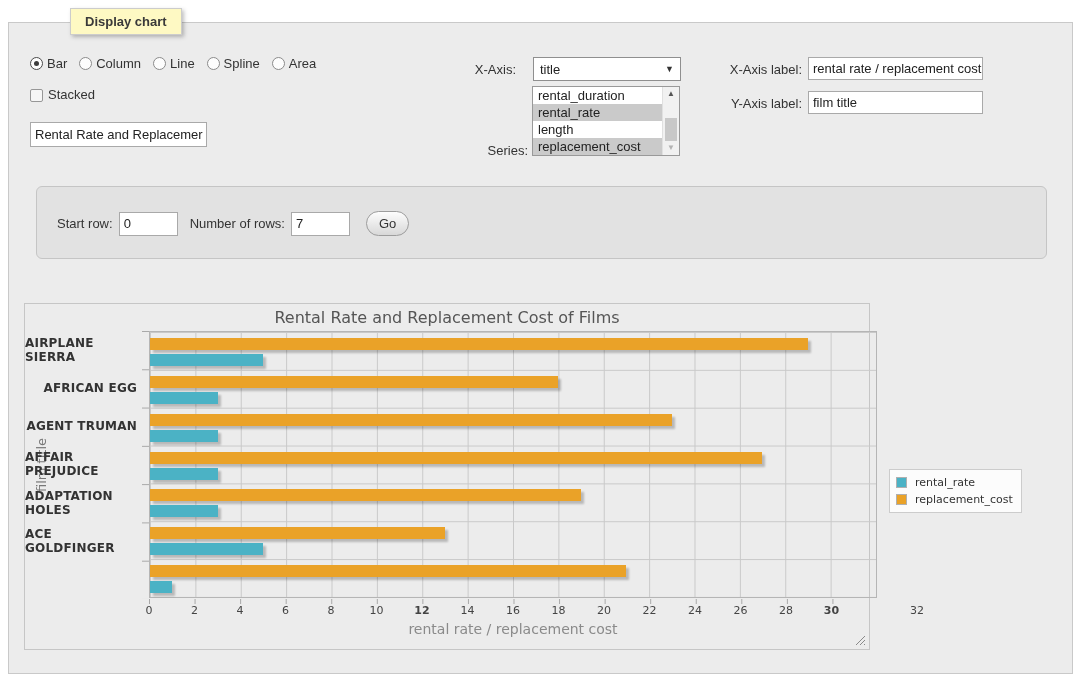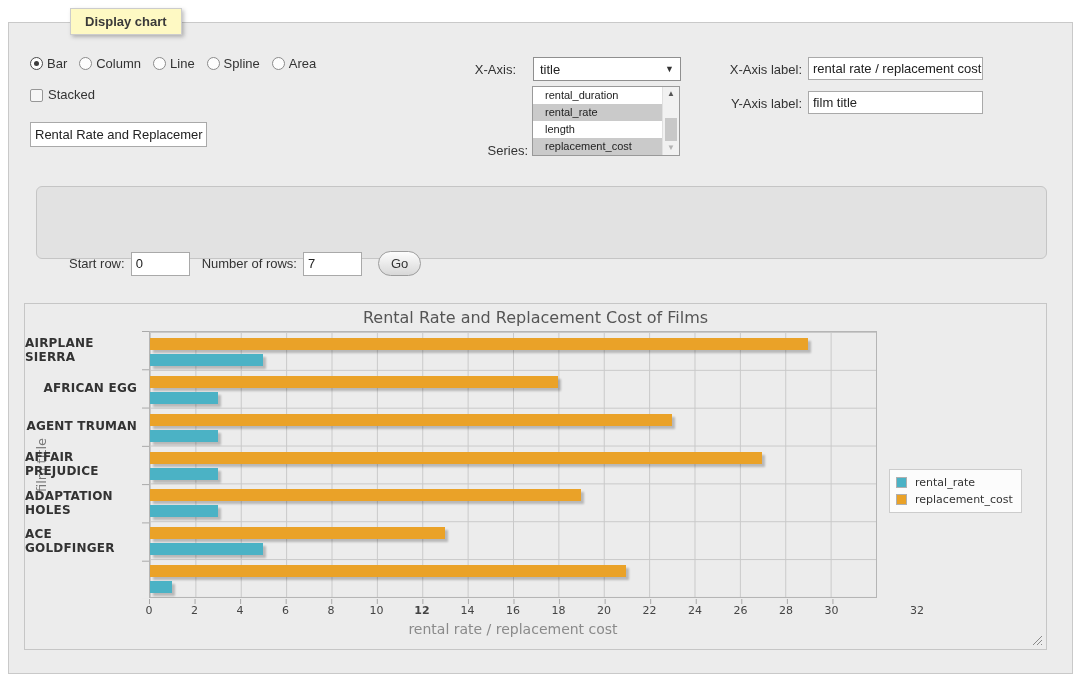--- a/index.html
+++ b/index.html
@@ -36,48 +36,48 @@
   #yaxis-label-label { left:690px; top:96px; width:112px; }
 
   .fake-select { position:absolute; left:533px; top:57px; width:148px; height:24px;
                  background:#fff; border:1px solid #8f8f8f; display:flex; align-items:center;
                  padding:0 6px; color:#222; }
   .fake-select .arrow { margin-left:auto; font-size:9px; color:#333; }
 
   .listbox { position:absolute; left:532px; top:86px; width:148px; height:70px;
              background:#fff; border:1px solid #999; display:flex; }
   .listbox .options { flex:1; overflow:hidden; }
-  .listbox .option { height:17px; line-height:17px; padding-left:12px; color:#222;
-                     white-space:nowrap; font-size:11px; }
+  .listbox .option { height:17px; line-height:17px; padding-left:5px; color:#222;
+                     white-space:nowrap; font-size:13px; }
   .listbox .option.selected { background:#cacaca; }
   .scrollbar { width:17px; background:#f1f1f1; border-left:1px solid #e0e0e0;
                position:relative; flex:none; }
   .scroll-arrow { position:absolute; left:0; width:100%; height:14px; text-align:center;
                   font-size:8px; line-height:14px; color:#555; }
   .scroll-arrow.down { bottom:0; color:#b3b3b3; }
   .scroll-arrow.up { top:0; }
   .scroll-thumb { position:absolute; left:2px; top:31px; width:12px; height:23px; background:#c8c8c8; }
 
   #xaxis-label-input { position:absolute; left:808px; top:57px; width:175px; height:23px; line-height:21px; }
   #yaxis-label-input { position:absolute; left:808px; top:91px; width:175px; height:23px; line-height:21px; }
 
   
   .rows-panel { position:absolute; left:36px; top:186px; width:1011px; height:73px;
                 background:#e2e2e2; border:1px solid #c5c5c5; border-radius:6px; }
-  .rows-panel .content { position:absolute; left:32px; top:24px; height:25px;
-                display:flex; align-items:center;margin-top:40px; }
+  .rows-panel .content { position:absolute; left:20px; top:24px; height:25px;
+                display:flex; align-items:center; }
   .rows-panel .lbl { margin-right:6px; }
   .rows-panel .inp { width:59px; height:24px; line-height:22px; }
   .rows-panel .gap { width:12px; }
   .go-btn { margin-left:16px; height:25px; padding:0 12px; border:1px solid #9d9d9d;
             border-radius:13px; background:linear-gradient(#fdfdfd,#d8d8d8);
             font-family:"Liberation Sans",sans-serif; font-size:13px; color:#333; }
 
   
-  .chart-panel { position:absolute; left:24px; top:303px; width:1023px; height:347px;
+  .chart-panel { position:absolute; left:24px; top:303px; width:846px; height:347px;
                  background:#ececec; border:1px solid #c6c6c6;
                  font-family:"DejaVu Sans", sans-serif; }
   .chart-title { position:absolute; top:4px; left:0; width:100%; text-align:center;
                  font-size:16px; color:#555; }
   .plot { position:absolute; left:124px; top:27px; width:728px; height:267px;
           border:1px solid #b5b5b5;
           background-image:
             linear-gradient(to right, #c9c9c9 1px, transparent 1px),
             linear-gradient(to bottom, #c9c9c9 1px, transparent 1px);
           background-size: calc(100%/16) 100%, 100% calc(100%/7); }
@@ -242,21 +242,21 @@
       <span style="left: 31.25%;">10</span>
       <span style="left: 37.5%; font-weight: bold;">12</span>
       <span style="left: 43.75%;">14</span>
       <span style="left: 50%;">16</span>
       <span style="left: 56.25%;">18</span>
       <span style="left: 62.5%;">20</span>
       <span style="left: 68.75%;">22</span>
       <span style="left: 75%;">24</span>
       <span style="left: 81.25%;">26</span>
       <span style="left: 87.5%;">28</span>
-      <span style="left: 93.75%;">30</span>
+      <span style="left: 93.75%; font-weight: bold;">30</span>
       <span style="left: 100%; margin-left: 40px;">32</span>
     </div>
   <div class="x-axis-title">rental rate / replacement cost</div>
   <div class="chart-legend" id="chart-legend">
       <div class="row">
         <span class="swatch" style="background: rgb(75, 178, 197);"></span>
         <span class="name">rental_rate</span>
       </div>
       <div class="row">
         <span class="swatch" style="background: rgb(234, 162, 40);"></span>

